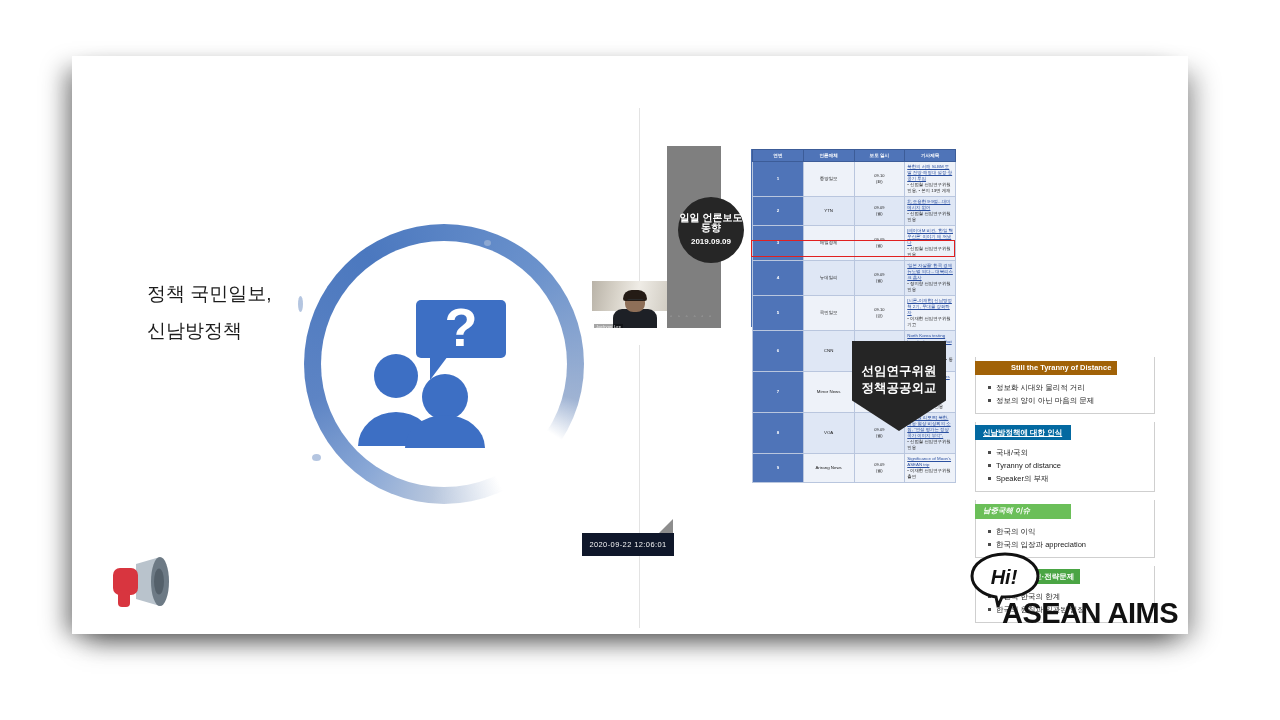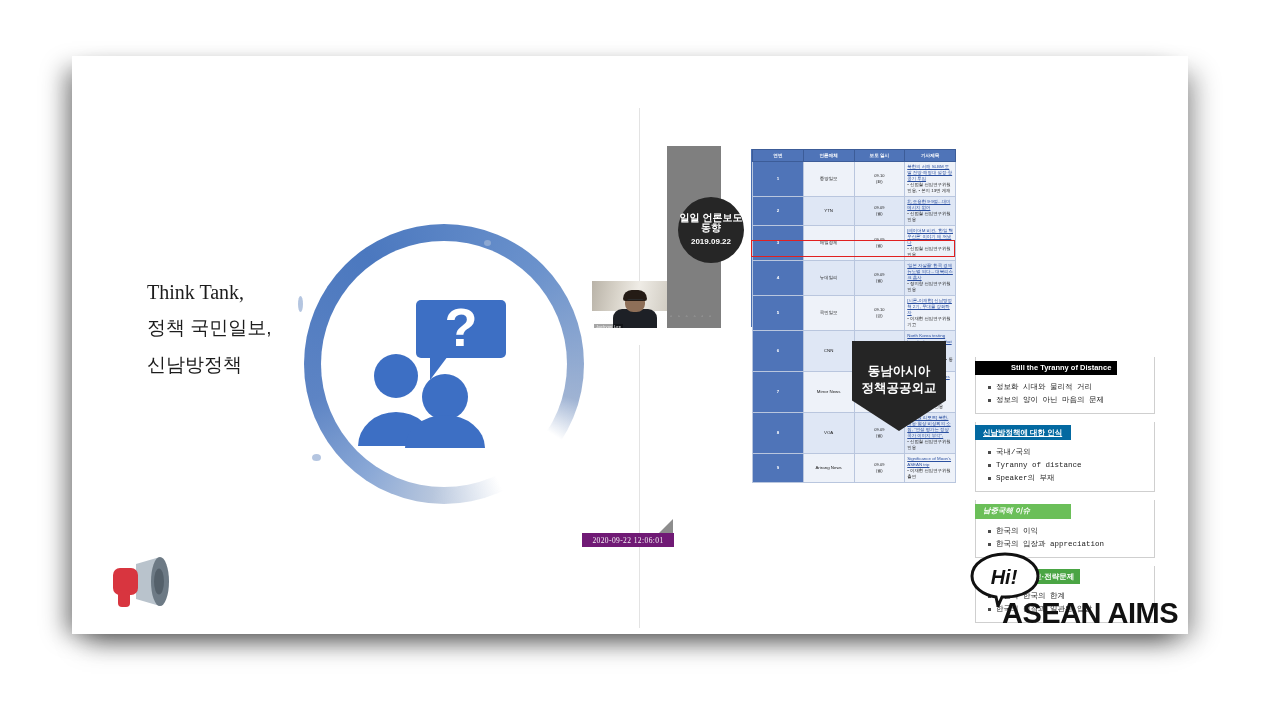--- a/index.html
+++ b/index.html
@@ -177,24 +177,24 @@
     position: absolute; left: 0; bottom: 0; width: 100%; height: 26%;
     background: #ffffff;
   }
 
   
   #capture-timestamp {
     position: absolute;
     left: 470px;
     top: 347px;
     width: 92px;
-    height: 14px;
-    background: #701a75;
+    height: 23px;
+    background: #0f172a;
     color: #f4f4f4;
-    font-family: Liberation Serif, serif;
+    font-family: Liberation Sans, sans-serif;
     font-size: 7.5px;
     letter-spacing: .4px;
     display: flex;
     align-items: center;
     justify-content: center;
   }
   #capture-corner {
     position: absolute;
     left: 544px; top: 333px;
     width: 0; height: 0;
@@ -346,21 +346,20 @@
     padding: 5px 6px 6px 12px;
     margin: 0;
     list-style: none;
   }
   .topic-body li {
     font-size: 7.5px;
     color: #222222;
     line-height: 13px;
     position: relative;
     padding-left: 8px;
-    font-family: Liberation Mono, monospace;
   }
   .topic-body li::before {
     content: "";
     position: absolute;
     left: 0; top: 5px;
     width: 3px; height: 3px;
     background: #4a4a4a;
   }
 
   
@@ -404,21 +403,20 @@
         <rect x="66" y="2" width="90" height="58" rx="5" fill="#3d6fc4"></rect>
         <polygon points="80,58 98,58 80,82" fill="#3d6fc4"></polygon>
         <text x="111" y="48" font-family="Liberation Sans, sans-serif" font-size="54" font-weight="700" fill="#ffffff" text-anchor="middle">?</text>
         <circle cx="46" cy="78" r="22" fill="#3d6fc4"></circle>
         <path d="M8 148 a38 34 0 0 1 76 0 z" fill="#3d6fc4"></path>
         <circle cx="95" cy="99" r="23" fill="#3d6fc4"></circle>
         <path d="M55 150 a40 33 0 0 1 80 0 z" fill="#3d6fc4"></path>
       </svg>
 
       <div id="headline-block">
-        <div class="headline-en">Think Tank,</div>
         <div class="headline-ko">정책 국민일보,</div>
         <div class="headline-ko">신남방정책</div>
       </div>
 
 
       <div id="webcam-thumb">
         <div id="webcam-wall"></div>
         <div id="webcam-body"></div>
         <div id="webcam-head"></div>
         <div id="webcam-hair"></div>
@@ -439,21 +437,21 @@
       <rect x="16" y="34" width="12" height="17" rx="4" fill="#d8353f"></rect>
     </svg>
 
     <div id="news-capture">
       <div id="news-grey-panel"></div>
 
       <div id="news-badge">
         <div id="news-badge-title">일일
 언론보도
 동향</div>
-        <div id="news-badge-date">2019.09.22</div>
+        <div id="news-badge-date">2019.09.09</div>
       </div>
       <div id="news-dots">◦ ◦ ◦ ◦ ◦ ◦</div>
 
       <div id="news-table-wrap">
         <table class="news-table">
           <thead>
             <tr>
               <th>연번</th>
               <th>언론매체</th>
               <th>보도
@@ -552,26 +550,26 @@
                   <span class="art-note">• 이재현 선임연구위원 출연</span>
                 </td>
               </tr>
             </tbody>
         </table>
       </div>
       <div id="row-highlight"></div>
     </div>
 
     <div id="pentagon-banner">
-      <div id="pentagon-text">동남아시아
+      <div id="pentagon-text">선임연구위원
 정책공공외교</div>
     </div>
 
     <div id="topic-boxes">
-        <div class="topic-box"><div class="topic-head" style="background: #000000; padding-left: 36px;">Still the Tyranny of Distance</div><ul class="topic-body">
+        <div class="topic-box"><div class="topic-head" style="background: #a16207; padding-left: 36px;">Still the Tyranny of Distance</div><ul class="topic-body">
             <li>정보화 시대와 물리적 거리</li>
             <li>정보의 양이 아닌 마음의 문제</li>
           </ul></div>
         <div class="topic-box"><div class="topic-head" style="background: #0369a1; text-decoration: underline;">신남방정책에 대한 인식</div><ul class="topic-body">
             <li>국내/국외</li>
             <li>Tyranny of distance</li>
             <li>Speaker의 부재</li>
           </ul></div>
         <div class="topic-box"><div class="topic-head" style="background: rgb(107, 191, 89); font-style: italic;">남중국해 이슈</div><ul class="topic-body">
             <li>한국의 이익</li>

